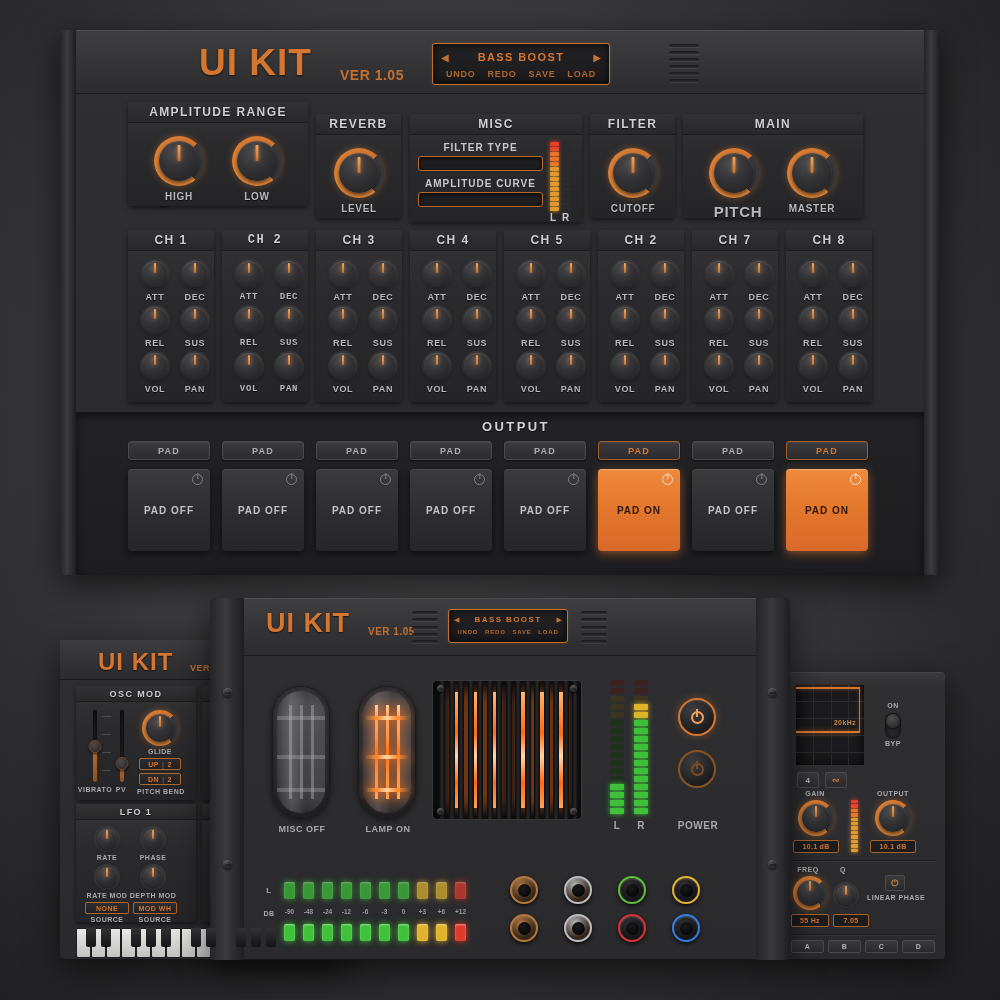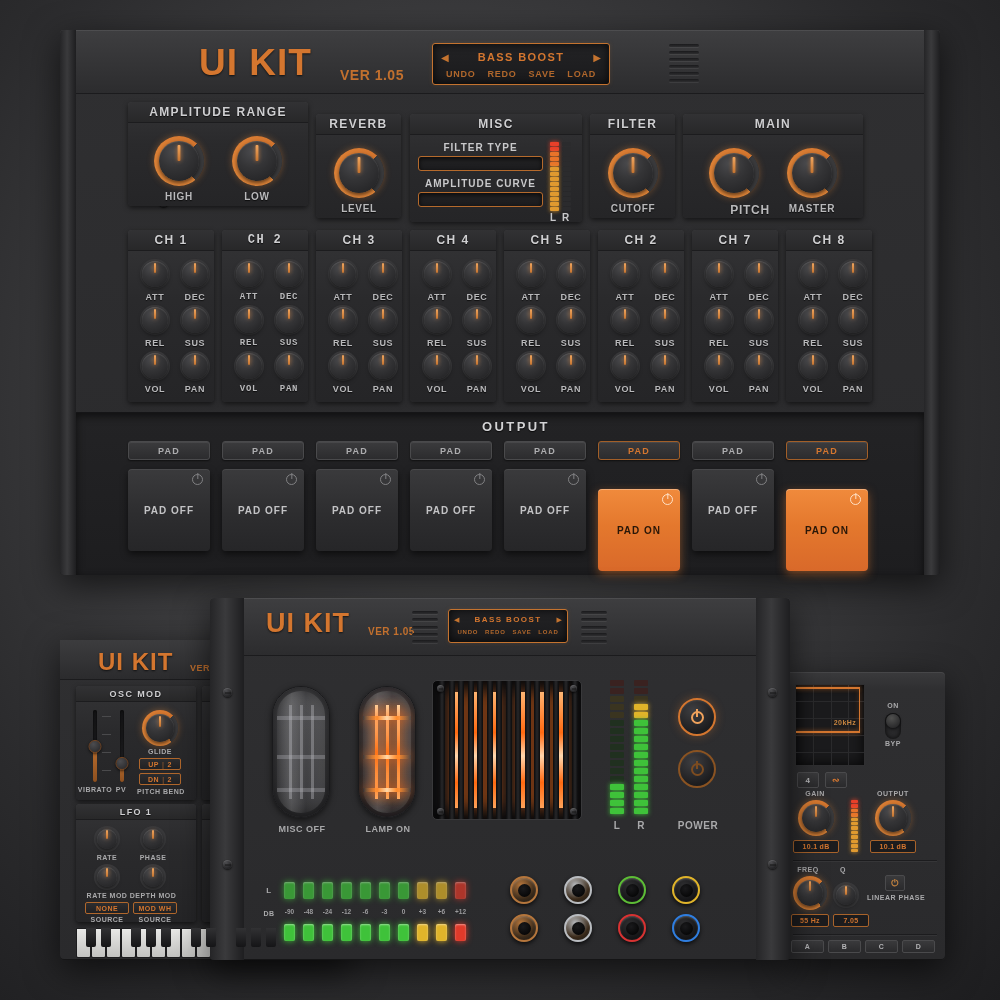--- a/index.html
+++ b/index.html
@@ -154,21 +154,20 @@
   }
   .pad.off {
     background: linear-gradient(180deg, #3a3a3c 0%, #2d2d2f 55%, #262628 100%);
     color: #c3c3c5;
     box-shadow: 0 3px 7px rgba(0,0,0,.6), inset 0 1px 0 rgba(255,255,255,.08);
   }
   .pad.on {
     background: linear-gradient(180deg, #f08a3c 0%, #e4782d 45%, #d9692a 100%);
     color: #2a1708;
     box-shadow: 0 3px 10px rgba(224,120,45,.5), inset 0 1px 0 rgba(255,255,255,.3);
-    margin-top: 20px;
   }
   .pad .pw {
     position: absolute; right: 7px; top: 5px; width: 11px; height: 11px;
     border-radius: 50%; border: 1.4px solid currentColor; opacity: .75;
   }
   .pad .pw::after {
     content: ''; position: absolute; left: 50%; top: -2px; width: 1.4px; height: 6px;
     background: currentColor; transform: translateX(-50%);
   }
   .pad.on .pw { color: #ffe6cf; opacity: .95; }
@@ -423,21 +422,21 @@
     </div>
 
     <div class="module" style="left:623px; top:84px; width:180px; height:104px;">
       <div class="module-title" style="font-size:12px;">MAIN</div>
       <div class="module-body">
         <div class="knob" style="left:26px; top:13px; width:50px; height:50px;">
           <div class="ring"></div>
           <div class="cap" style="inset:5px;"></div>
           <div class="ptr" style="top:9px; width:3px; height:16px;"></div>
         </div>
-        <div class="knob-label" style="left:67px; top:68px; font-size:12px;">PITCH</div>
+        <div class="knob-label" style="left:55px; top:68px; font-size:15px;">PITCH</div>
         <div class="knob" style="left:104px; top:13px; width:50px; height:50px;">
           <div class="ring"></div>
           <div class="cap" style="inset:5px;"></div>
           <div class="ptr" style="top:9px; width:3px; height:16px;"></div>
         </div>
         <div class="knob-label" style="left:129px; top:68px; font-size:10px;">MASTER</div>
       </div>
     </div>
 
     <div id="channel-row" style="position:absolute; left:68px; top:200px; width:744px; height:172px;">

